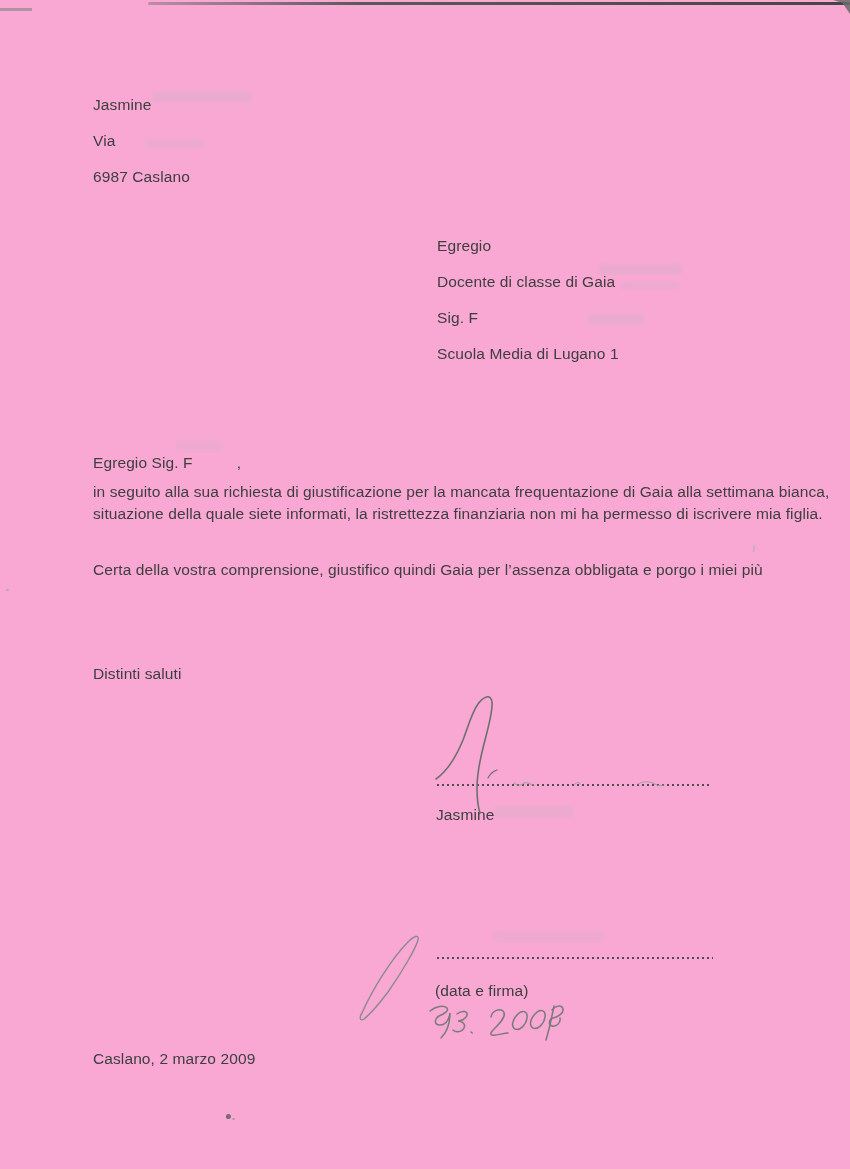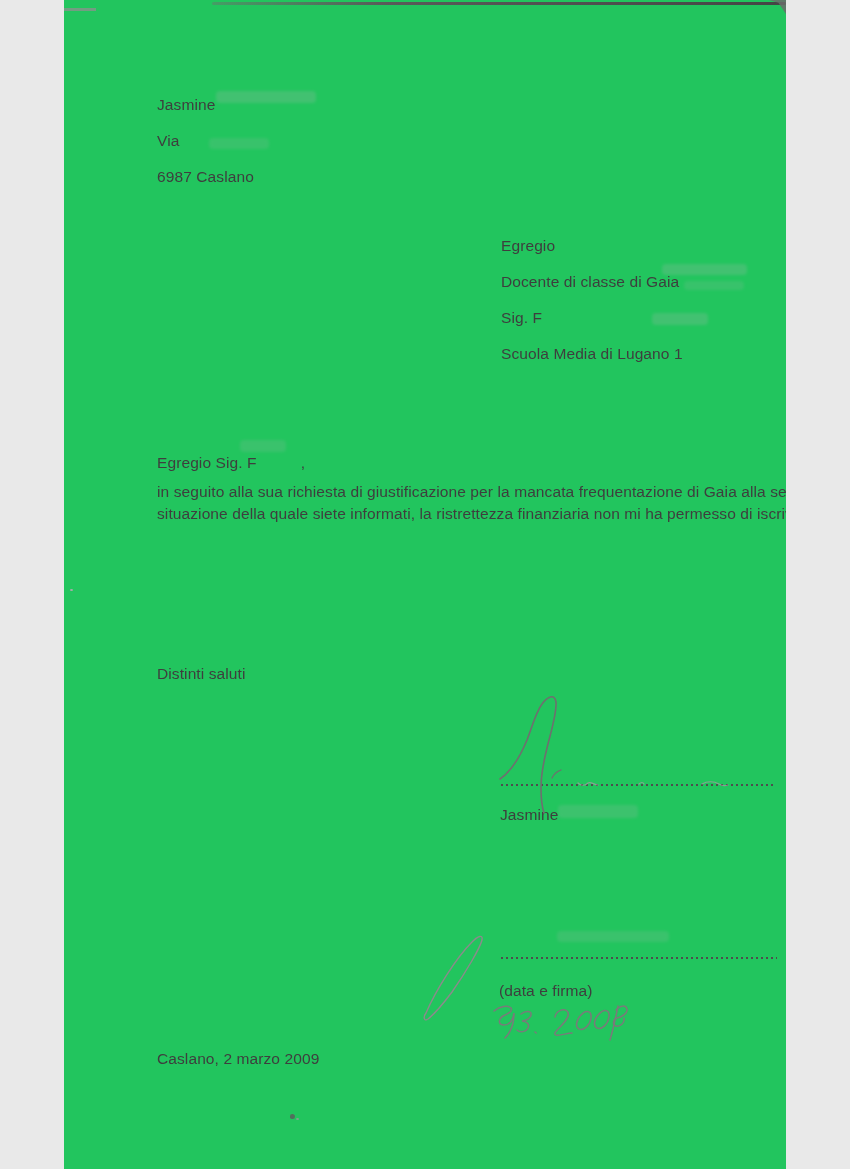--- a/index.html
+++ b/index.html
@@ -1,18 +1,18 @@
 <!DOCTYPE html>
 <html><head>
 <meta charset="utf-8">
 <style>
   html,body { margin:0; padding:0; background:#e9e9e9; }
   .page {
-    position:relative; width:722px; height:1169px; margin:0 auto;
-    background:#22c55e; overflow:hidden;
+    position:relative; width:850px; height:1169px; margin:0 auto;
+    background:#f9a8d4; overflow:hidden;
     font-family:"Liberation Sans", sans-serif;
     color:#3e3e3e; font-size:15.5px; letter-spacing:0.1px;
   }
   .abs { position:absolute; white-space:nowrap; }
 
   
   .top-scan-line { position:absolute; top:2px; left:148px; right:0; height:3px;
     background:linear-gradient(90deg, rgba(110,110,110,.45), #5a5a5a 30%, #454545);
     border-radius:2px; }
   .top-left-dash { position:absolute; top:8px; left:0; width:32px; height:3px;
@@ -96,20 +96,21 @@
 
   <div class="abs salutation">
     <span>Egregio Sig. F</span><span class="comma">,</span>
   </div>
 
   <div class="abs para1">
     <div>in seguito alla sua richiesta di giustificazione per la mancata frequentazione di Gaia alla settimana bianca,</div>
     <div>situazione della quale siete informati, la ristrettezza finanziaria non mi ha permesso di iscrivere mia figlia.</div>
   </div>
 
+  <div class="abs para2">Certa della vostra comprensione, giustifico quindi Gaia per l’assenza obbligata e porgo i miei più</div>
 
   <div class="abs closing">Distinti saluti</div>
 
   <div class="dotline sig-dotline"></div>
   <div class="abs sig-name">Jasmine</div>
 
   <div class="dotline bottom-dotline"></div>
   <div class="abs firma-caption">(data e firma)</div>
 
   <div class="abs place-date">Caslano, 2 marzo 2009</div>

